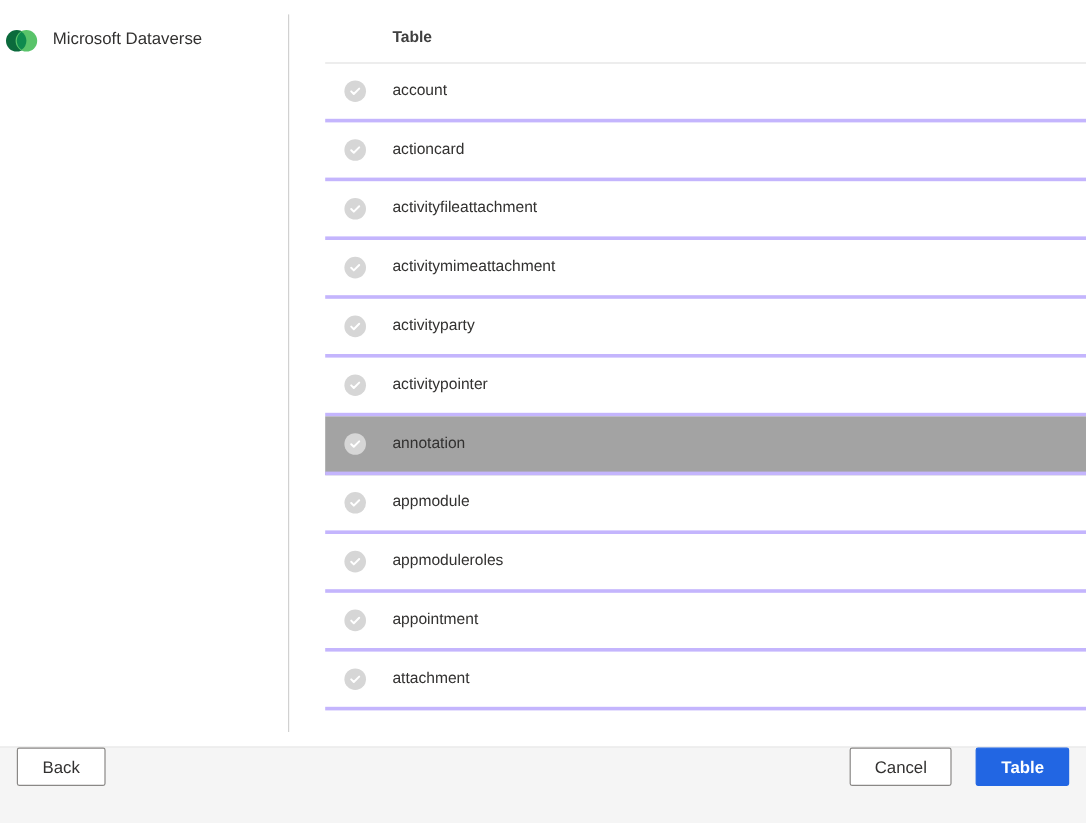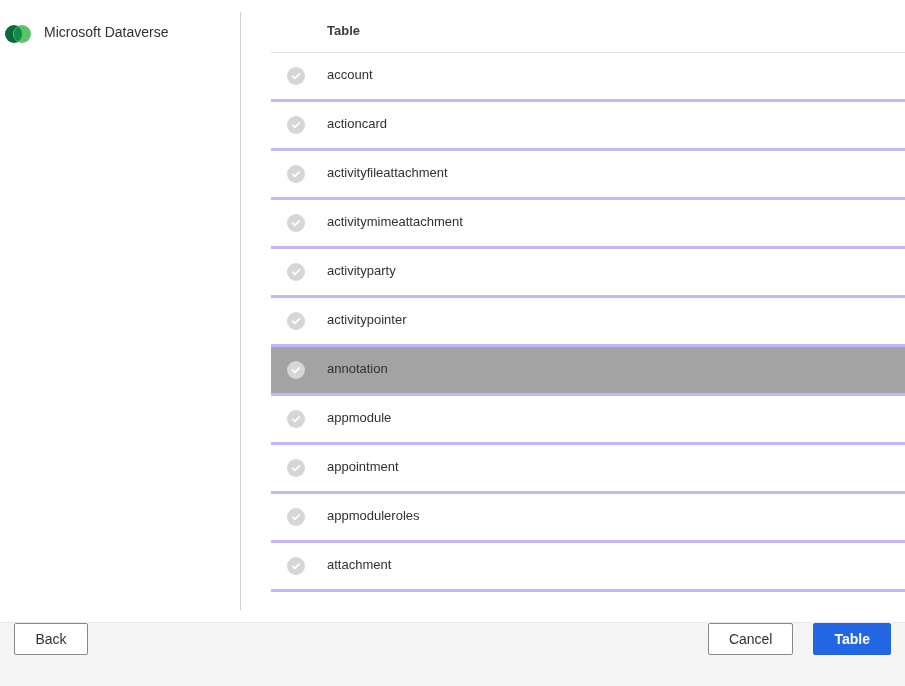--- a/index.html
+++ b/index.html
@@ -227,29 +227,29 @@
             </svg>
           </span>
           <span class="table-name">appmodule</span>
         </div>
         <div class="table-row">
           <span class="check-icon">
             <svg width="10" height="10" viewBox="0 0 12 12">
               <path d="M2 6.2 L4.6 8.8 L10 3.4" stroke="#ffffff" stroke-width="2" fill="none" stroke-linecap="round" stroke-linejoin="round"></path>
             </svg>
           </span>
+          <span class="table-name">appmoduleroles</span>
+        </div>
+        <div class="table-row">
+          <span class="check-icon">
+            <svg width="10" height="10" viewBox="0 0 12 12">
+              <path d="M2 6.2 L4.6 8.8 L10 3.4" stroke="#ffffff" stroke-width="2" fill="none" stroke-linecap="round" stroke-linejoin="round"></path>
+            </svg>
+          </span>
           <span class="table-name">appointment</span>
-        </div>
-        <div class="table-row">
-          <span class="check-icon">
-            <svg width="10" height="10" viewBox="0 0 12 12">
-              <path d="M2 6.2 L4.6 8.8 L10 3.4" stroke="#ffffff" stroke-width="2" fill="none" stroke-linecap="round" stroke-linejoin="round"></path>
-            </svg>
-          </span>
-          <span class="table-name">appmoduleroles</span>
         </div>
         <div class="table-row">
           <span class="check-icon">
             <svg width="10" height="10" viewBox="0 0 12 12">
               <path d="M2 6.2 L4.6 8.8 L10 3.4" stroke="#ffffff" stroke-width="2" fill="none" stroke-linecap="round" stroke-linejoin="round"></path>
             </svg>
           </span>
           <span class="table-name">attachment</span>
         </div>
       </div>

